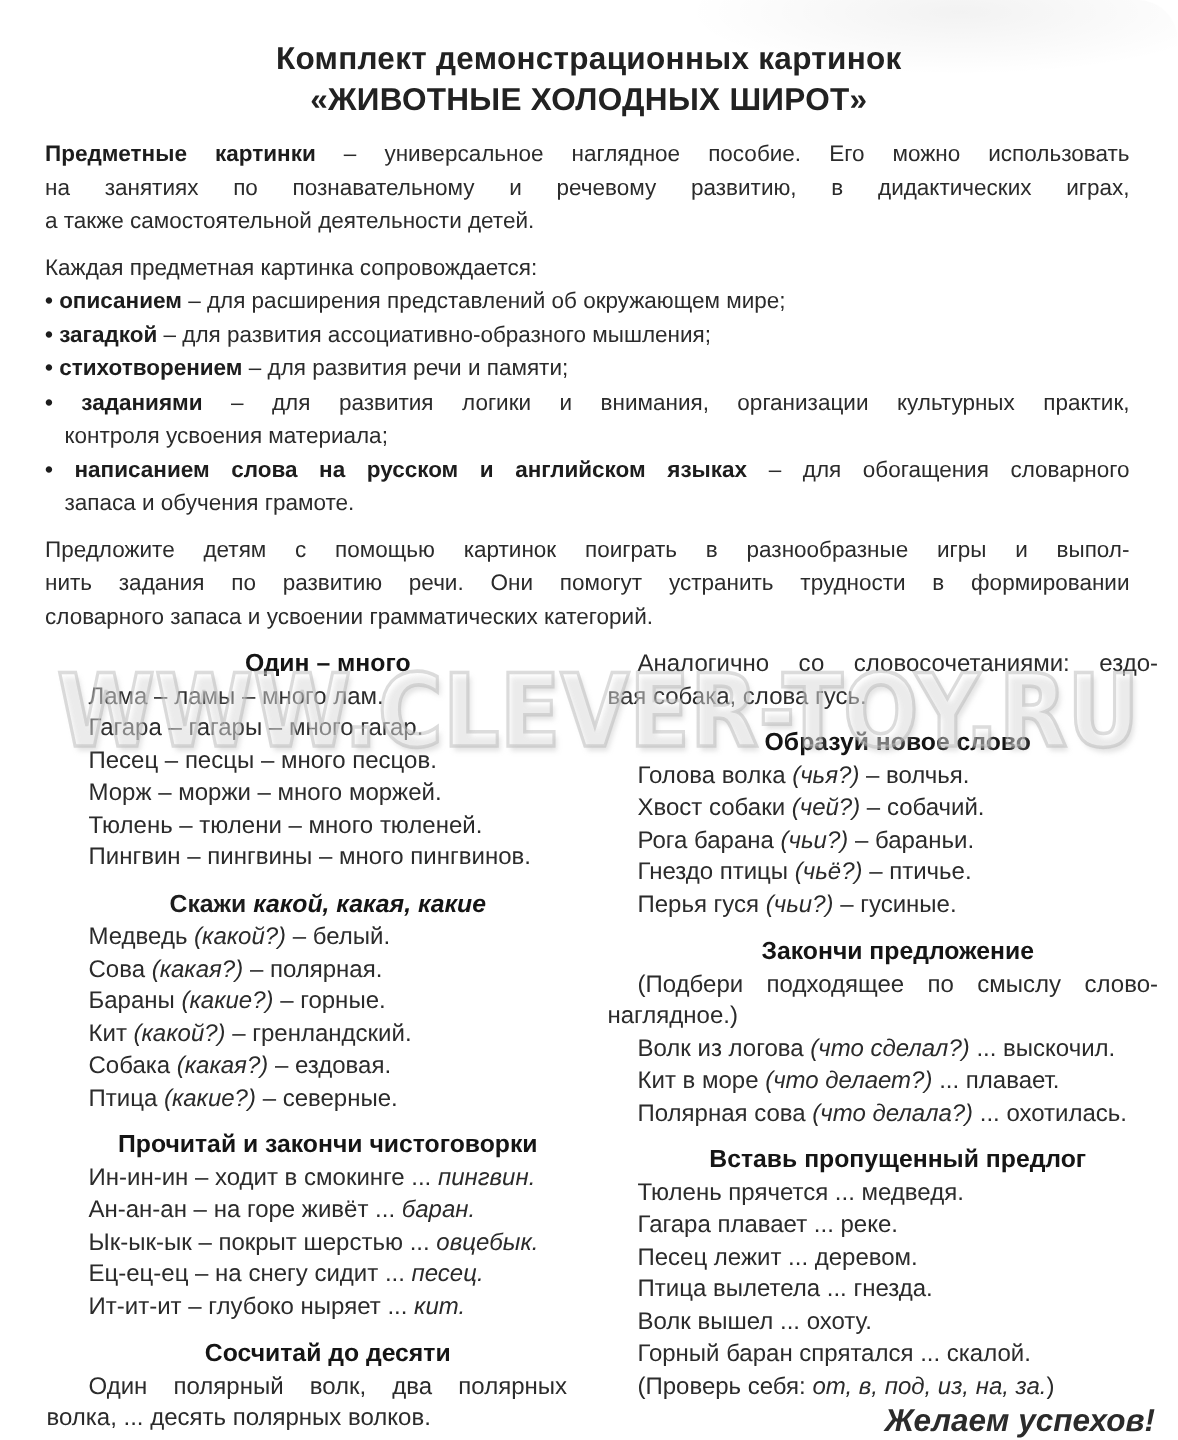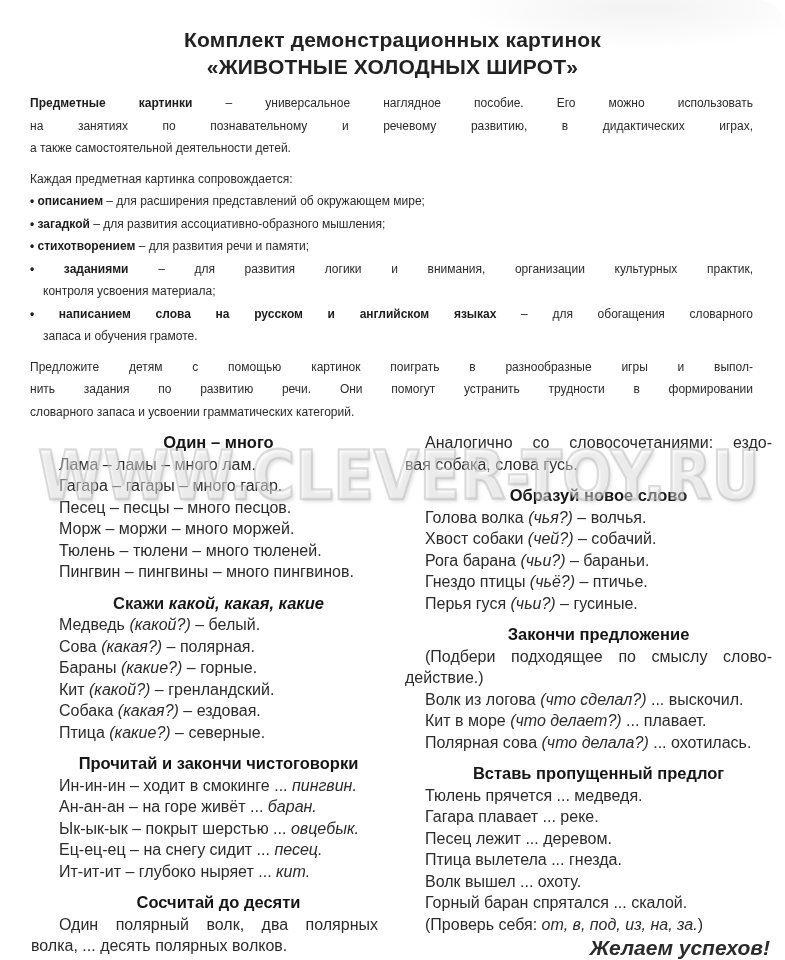--- a/index.html
+++ b/index.html
@@ -24,21 +24,21 @@
     text-align:center;
     font-weight:700;
     color:#222;
     font-size:21px;
     line-height:27px;
     letter-spacing:.2px;
   }
   
   .intro{
     margin:12px 32px 0 30px;
-    font-size:12px;
+    font-size:15px;
     line-height:22.5px;
   }
   .line{min-height:10px;}
   .b{font-weight:700;color:#1d1d1d;}
   .i{font-style:italic;text-align:center;}
   .bi{font-weight:700;font-style:italic;}
   .j{text-align:justify;text-align-last:justify;}
   .gap{margin-top:8px;}
   .hang{padding-left:13px;}
   
@@ -139,21 +139,21 @@
         <div class="line j"><span>Аналогично со словосочетаниями: ездо-</span></div>
         <div class="line cont"><span>вая собака, слова гусь.</span></div>
         <div class="line h"><span>Образуй новое слово</span></div>
         <div class="line"><span>Голова волка </span><span class="i">(чья?)</span><span> – волчья.</span></div>
         <div class="line"><span>Хвост собаки </span><span class="i">(чей?)</span><span> – собачий.</span></div>
         <div class="line"><span>Рога барана </span><span class="i">(чьи?)</span><span> – бараньи.</span></div>
         <div class="line"><span>Гнездо птицы </span><span class="i">(чьё?)</span><span> – птичье.</span></div>
         <div class="line"><span>Перья гуся </span><span class="i">(чьи?)</span><span> – гусиные.</span></div>
         <div class="line h"><span>Закончи предложение</span></div>
         <div class="line j"><span>(Подбери подходящее по смыслу слово-</span></div>
-        <div class="line cont"><span>действие.)</span></div>
+        <div class="line cont"><span>наглядное.)</span></div>
         <div class="line"><span>Волк из логова </span><span class="i">(что сделал?)</span><span> ... выскочил.</span></div>
         <div class="line"><span>Кит в море </span><span class="i">(что делает?)</span><span> ... плавает.</span></div>
         <div class="line"><span>Полярная сова </span><span class="i">(что делала?)</span><span> ... охотилась.</span></div>
         <div class="line h"><span>Вставь пропущенный предлог</span></div>
         <div class="line"><span>Тюлень прячется ... медведя.</span></div>
         <div class="line"><span>Гагара плавает ... реке.</span></div>
         <div class="line"><span>Песец лежит ... деревом.</span></div>
         <div class="line"><span>Птица вылетела ... гнезда.</span></div>
         <div class="line"><span>Волк вышел ... охоту.</span></div>
         <div class="line"><span>Горный баран спрятался ... скалой.</span></div>

